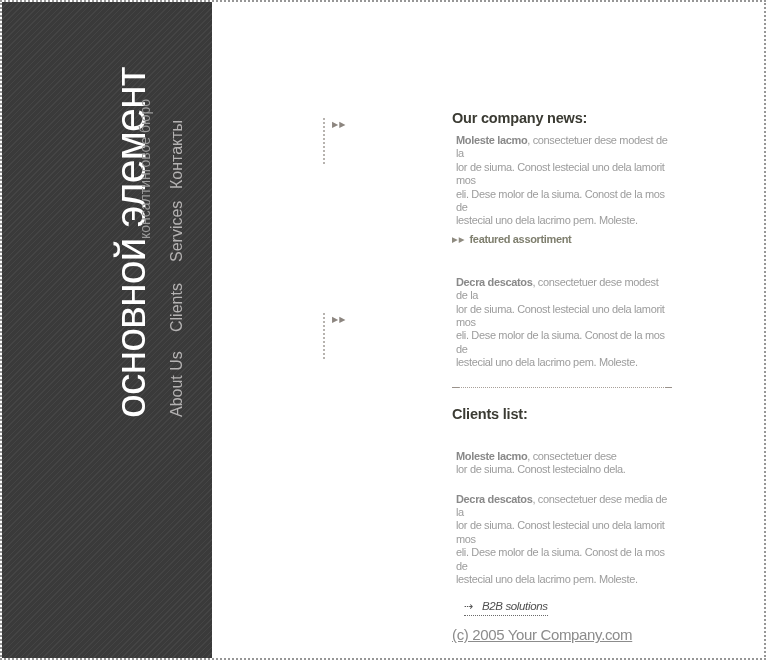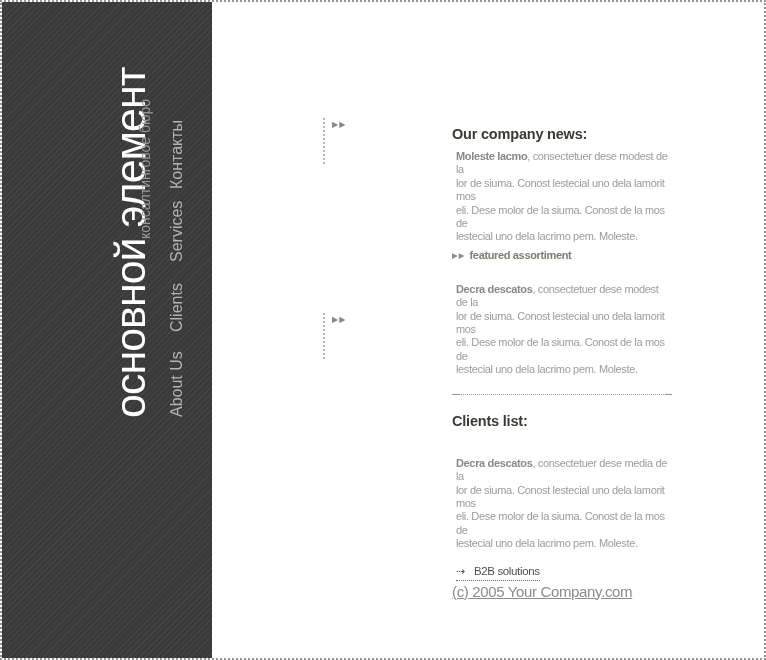--- a/index.html
+++ b/index.html
@@ -50,36 +50,36 @@
     border-left:2px dotted #b7b3af;
   }
   .marker-arrows{
     position:absolute;
     font-family:"DejaVu Sans", sans-serif;
     font-size:8px;letter-spacing:1px;
     color:#8c857f;
   }
   
   .col{
-    position:absolute;left:450px;top:124px;width:220px;
+    position:absolute;left:450px;top:108px;width:220px;
     font-size:11px;line-height:13.4px;
     letter-spacing:-0.35px;
     color:#9c9c9c;
   }
   .col h2{
     margin:0 0 8px 0;
     font-size:14.5px;line-height:16px;
     letter-spacing:-0.2px;
     color:#3b3b33;
     font-weight:bold;
   }
   .para{margin:4px;white-space:pre-line;}
   .para b{color:#898989;}
   .mb5{margin-bottom:5px;}
-  .mb12{margin-bottom:20px;}
+  .mb12{margin-bottom:29px;}
   .mb13{margin-bottom:13px;}
   .mb16{margin-bottom:16px;}
   .mb27{margin-bottom:27px;}
   .olive-link{
     display:block;
     color:#7e7e6d;
     font-weight:bold;
     font-size:11px;line-height:12px;
     text-decoration:none;
     cursor:pointer;
@@ -99,21 +99,21 @@
     margin:17px 0 18px 0;
   }
   .divider::before,.divider::after{
     content:"";
     position:absolute;top:-1px;
     width:7px;height:0;
     border-top:1px solid #9a928b;
   }
   .divider::before{left:0;}
   .divider::after{right:0;}
-  .b2b-wrap{margin:4px;}
+  .b2b-wrap{margin:12px;font-style:italic;}
   .b2b-link{
     display:inline-block;
     color:#4f4f4f;
     font-size:11.5px;line-height:14px;
     text-decoration:none;
     border-bottom:1px dotted #6b6b6b;
     padding-bottom:1px;
     cursor:pointer;
   }
   .b2b-link .dash-arr{
@@ -164,20 +164,22 @@
 
     <p class="para"><b>Decra descatos</b><span>, consectetuer dese modest de la
 lor de siuma. Conost lestecial uno dela lamorit mos
 eli. Dese molor de la siuma. Conost de la mos de
 lestecial uno dela lacrimo pem. Moleste.</span></p>
 
     <div class="divider"></div>
 
     <h2 style="margin-bottom:28px;">Clients list:</h2>
 
+    <p class="para mb16"><b>Moleste lacmo</b><span>, consectetuer dese
+lor de siuma. Conost lestecialno dela.</span></p>
 
 
     <p class="para mb13"><b>Decra descatos</b><span>, consectetuer dese media de la
 lor de siuma. Conost lestecial uno dela lamorit mos
 eli. Dese molor de la siuma. Conost de la mos de
 lestecial uno dela lacrimo pem. Moleste.</span></p>
 
 
     <div class="b2b-wrap mb27">
       <a class="b2b-link"><span class="dash-arr">⇢</span><span>B2B solutions</span></a>

